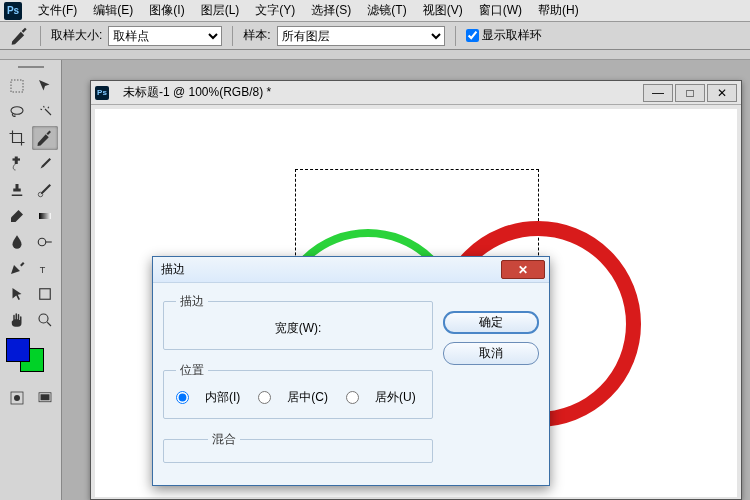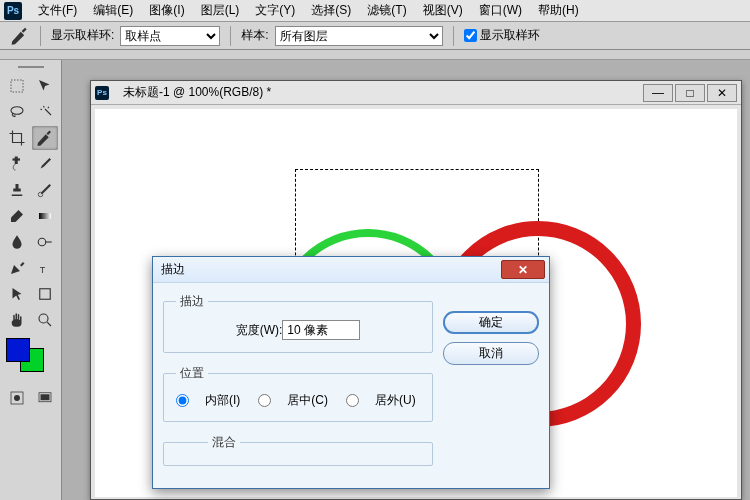--- a/index.html
+++ b/index.html
@@ -69,22 +69,22 @@
   <div class="menu-item">视图(V)</div>
   <div class="menu-item">窗口(W)</div>
   <div class="menu-item">帮助(H)</div>
 </div>
 
 <div class="optbar">
   <svg class="eyedrop" viewBox="0 0 24 24">
       <path fill="#333" d="M20 4l-4 4-2-2 4-4 2 2zM13 7l4 4L6 22l-4 .5.5-4L13 7z"></path>
     </svg>
   <span class="sep"></span>
-  <label>显示取样环:</label>
-  <select style="width:100px"><option>取样点</option></select>
+  <label>取样大小:</label>
+  <select style="width:114px"><option>取样点</option></select>
   <span class="sep"></span>
   <label>样本:</label>
   <select style="width:168px"><option>所有图层</option></select>
   <span class="sep"></span>
   <div class="chk">
     <input type="checkbox" checked="" style="">
     <label>显示取样环</label>
   </div>
 </div>
 <div class="thin-strip"></div>
@@ -253,21 +253,20 @@
       <div class="dlg-title">
         <span>描边</span>
         <div class="dlg-close">✕</div>
       </div>
       <div class="dlg-body">
         <div class="dlg-left">
           <fieldset>
             <legend>描边</legend>
             <div class="row">
               <label>宽度(W):</label>
-              <input class="txtinput" value="10 像素" style="">
             </div>
           </fieldset>
           <fieldset>
             <legend>位置</legend>
             <div class="radio-row">
               <label class="radio-opt">
                   <input type="radio" name="pos" checked="" style="">
                   <span>内部(I)</span>
                 </label>
               <label class="radio-opt">

